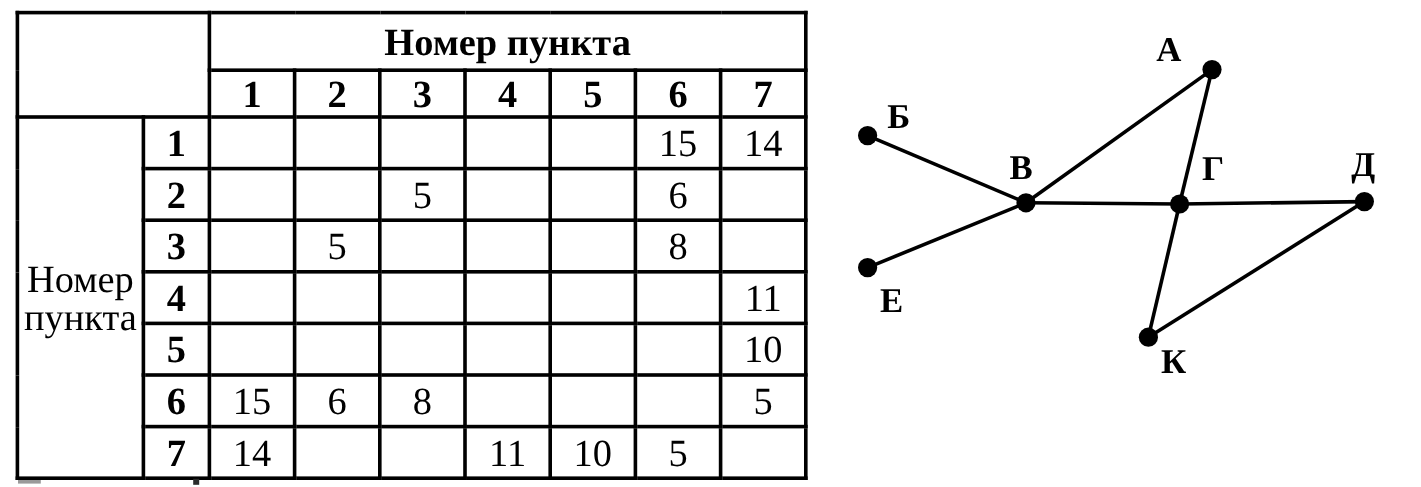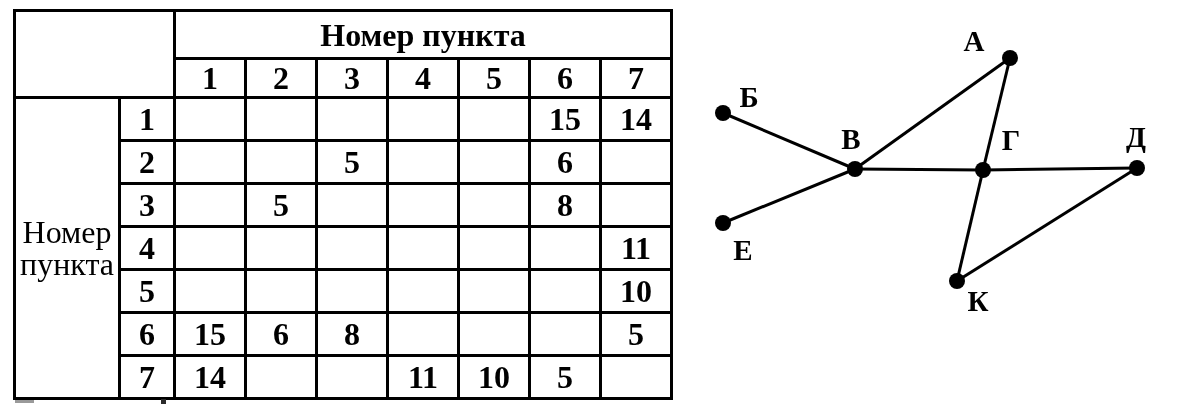--- a/index.html
+++ b/index.html
@@ -34,21 +34,21 @@
   th.col-group { height: 45px; font-weight: bold; }
   th.col-head  { height: 36px; font-weight: bold; }
   th.row-head  { font-weight: bold; }
   th.row-group {
     font-weight: normal;
     font-size: 31px;
     line-height: 1.28;
     padding: 0 2px;
   }
   tr.data-row { height: 43px; }
-  td.val { font-weight: bold; }
+  td.val { font-weight: normal; }
 
   
   svg.graph { position: absolute; left: 680px; top: 0; }
   .node-label {
     font-family: "Liberation Serif", serif;
     font-weight: bold;
     font-size: 29px;
     fill: #000;
     text-anchor: middle;
   }

